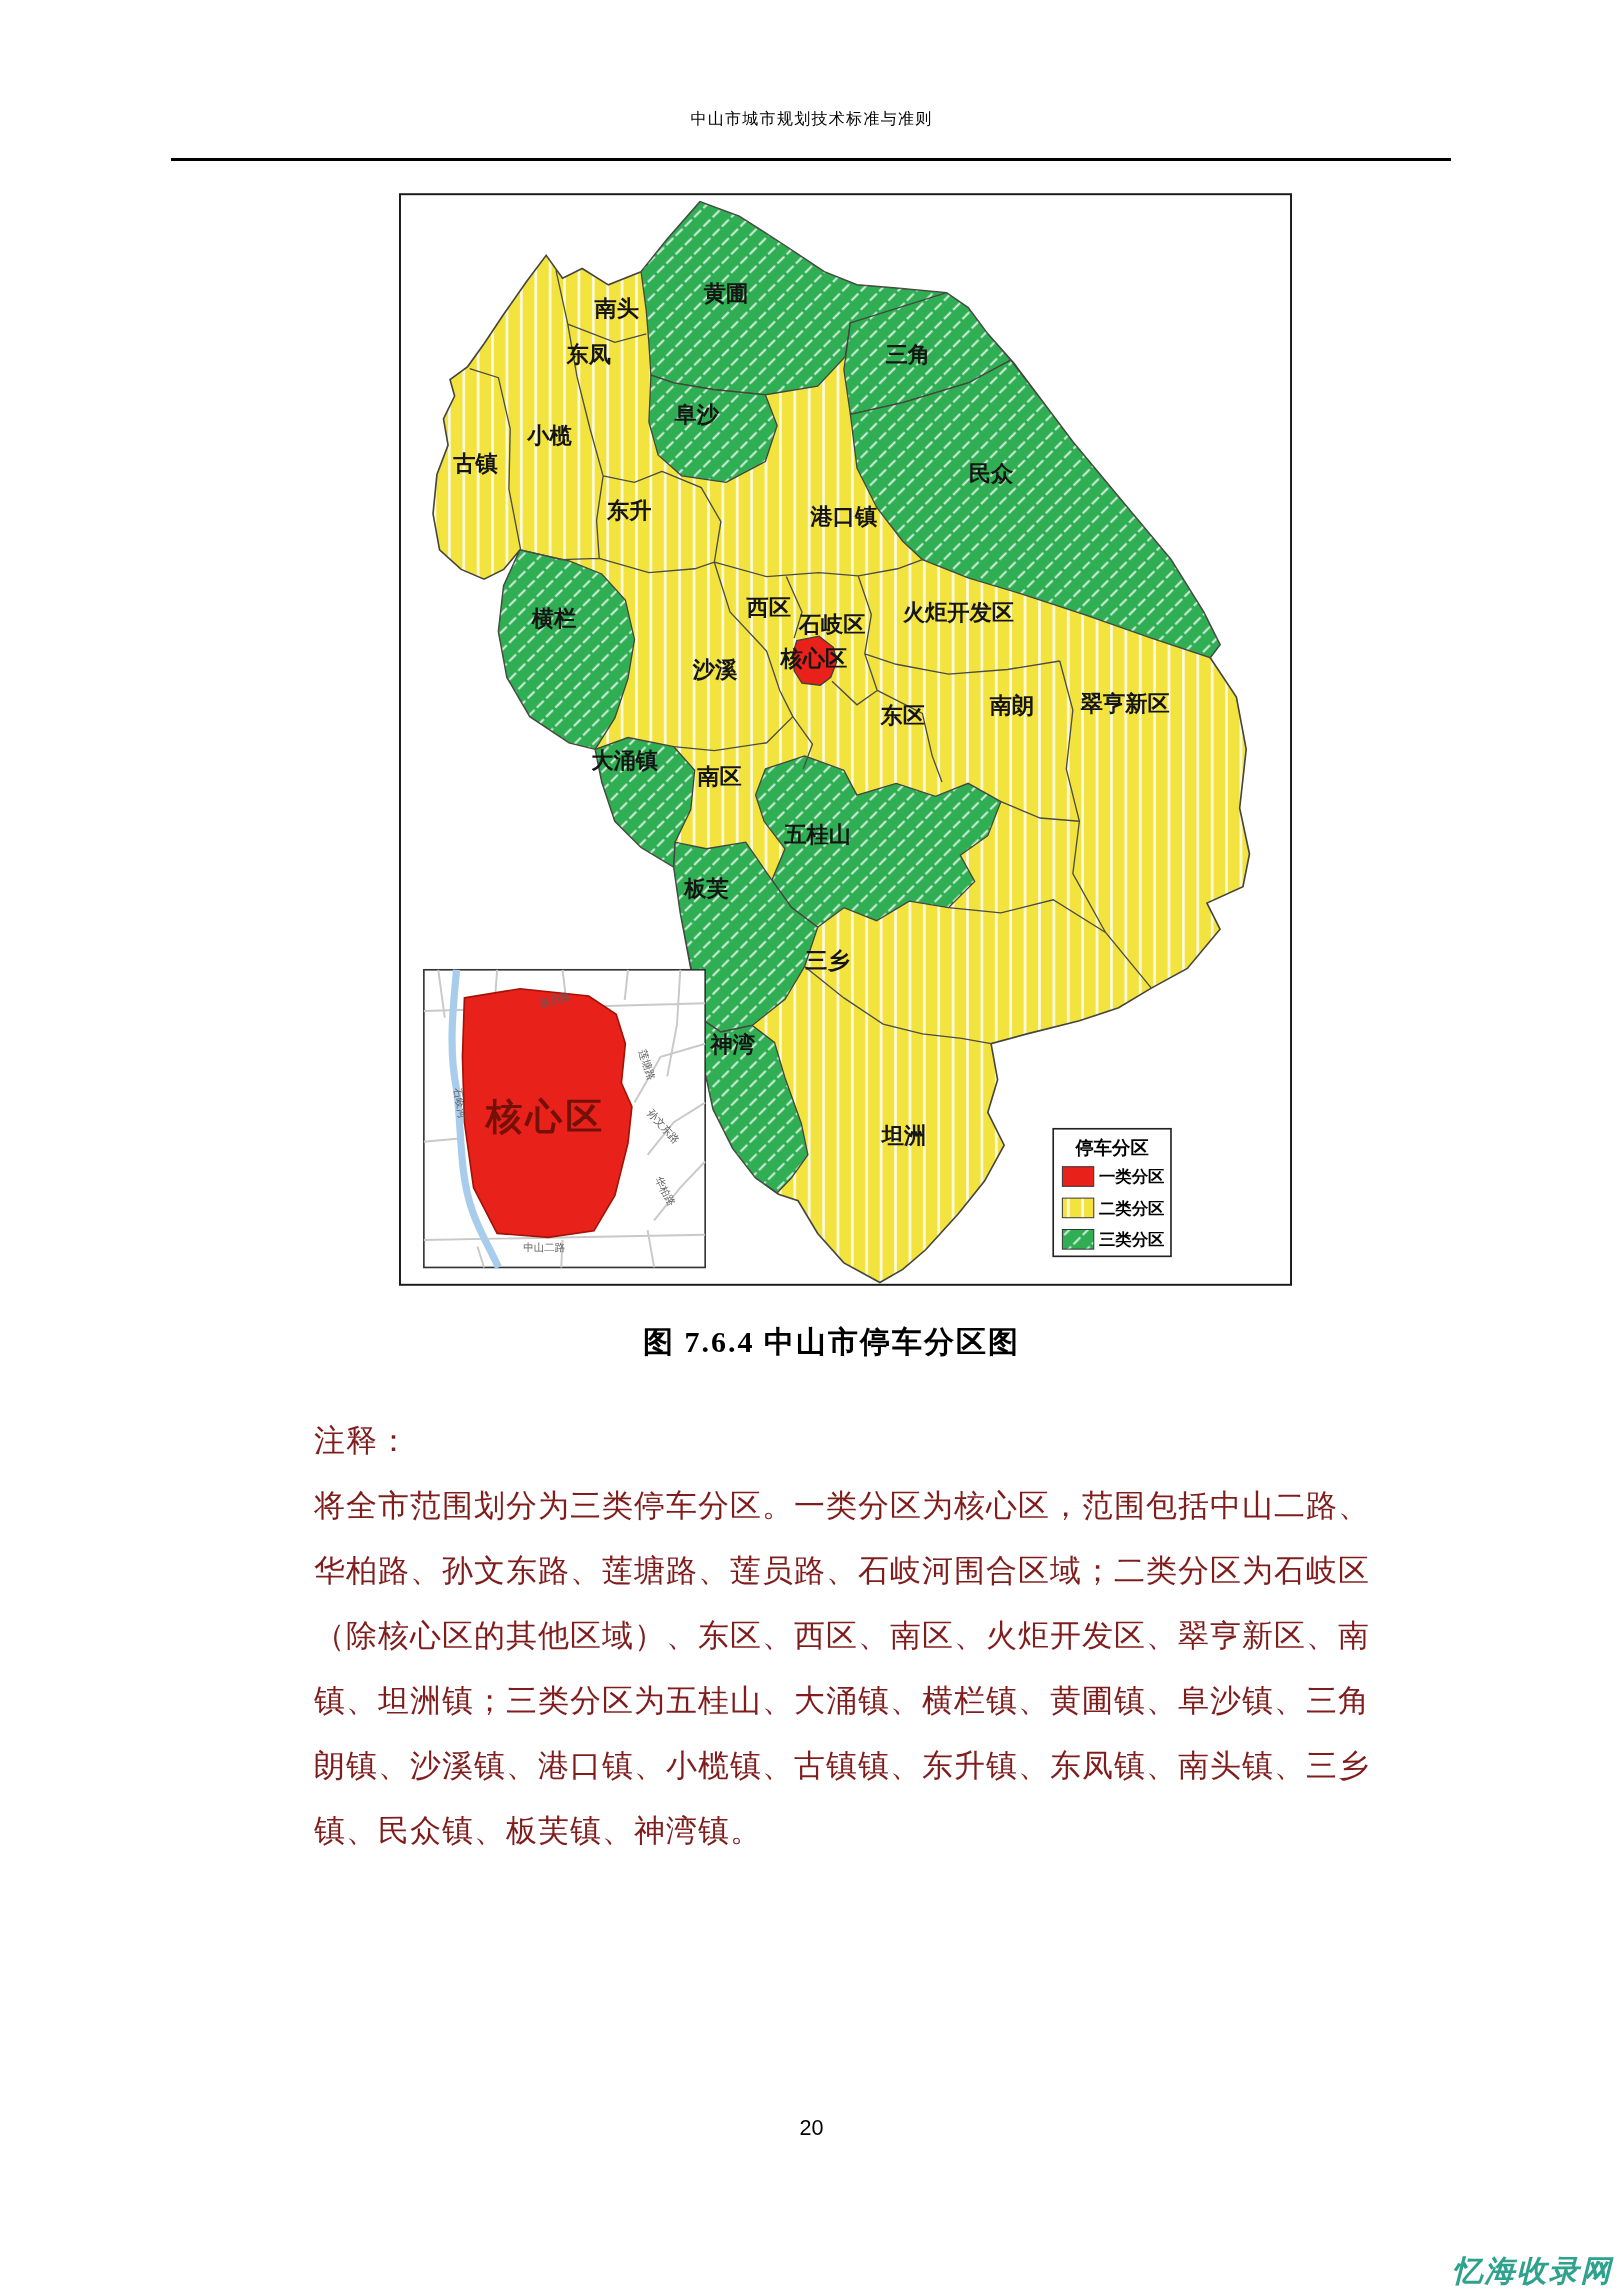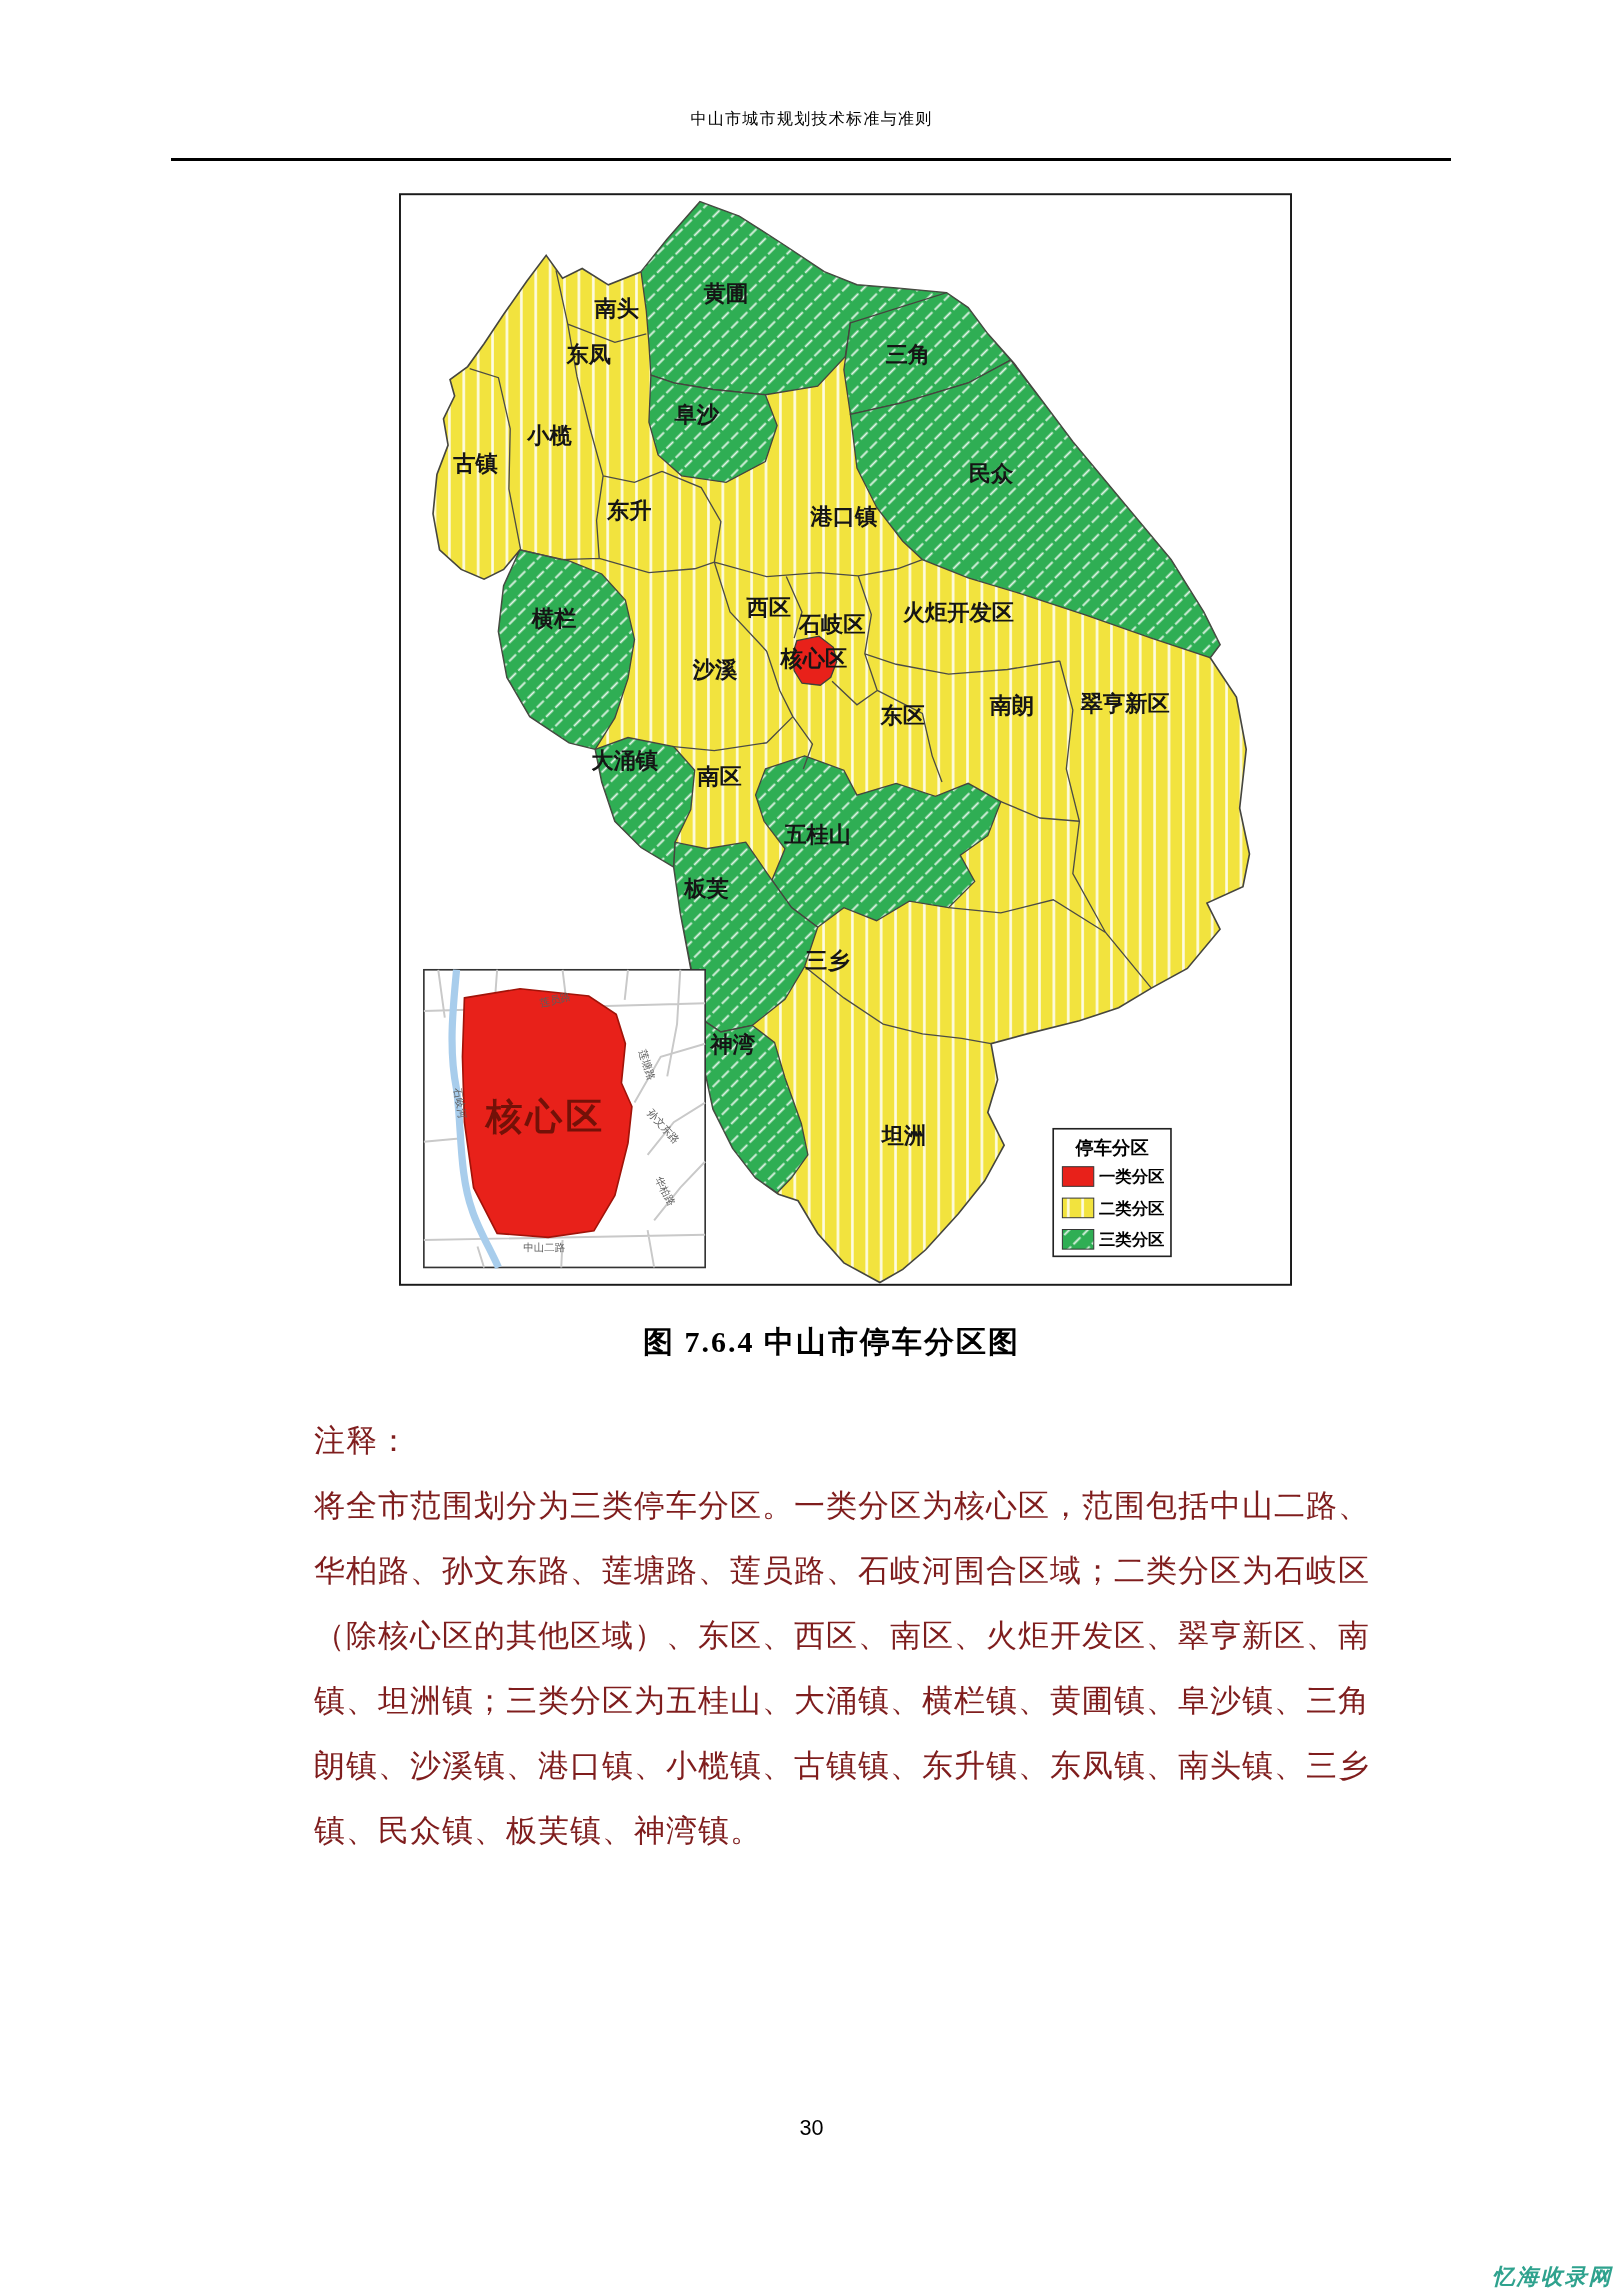--- a/index.html
+++ b/index.html
@@ -9,21 +9,21 @@
        font-size:16px;letter-spacing:1.3px;}
   .header-rule{position:absolute;top:158px;left:171px;width:1280px;height:2.6px;background:#000;}
   .map-frame{position:absolute;left:399px;top:193px;width:893px;height:865px;}
   .figure-caption{position:absolute;top:1322px;left:0;width:100%;text-align:center;
        font-size:30px;font-weight:bold;letter-spacing:2px;padding-left:20px;}
   .notes{position:absolute;left:314px;top:1408px;width:1008px;font-size:31px;color:#7f1d1d;
        letter-spacing:1px;}
   .notes .nline{height:65px;line-height:65px;white-space:nowrap;}
   .page-number{position:absolute;top:2115px;left:0;width:100%;text-align:center;
        font-size:21.6px;font-family:"Liberation Sans",sans-serif;}
-  .watermark{position:absolute;right:10.5px;bottom:2.6px;font-size:22px;font-weight:bold;
+  .watermark{position:absolute;right:10.5px;bottom:2.6px;font-size:30px;font-weight:bold;
        font-style:italic;color:#2FA28E;font-family:"Liberation Sans",sans-serif;letter-spacing:2px;}
   
   .dlabel{font-family:"Liberation Sans",sans-serif;font-weight:700;font-size:34px;fill:#151515;text-anchor:middle;}
   .legend-title{font-family:"Liberation Sans",sans-serif;font-weight:700;font-size:28px;fill:#000;text-anchor:middle;}
   .legend-label{font-family:"Liberation Sans",sans-serif;font-weight:700;font-size:25px;fill:#000;}
   .core-inset-label{font-family:"Liberation Sans",sans-serif;font-weight:700;font-size:56px;
        fill:#731108;text-anchor:middle;letter-spacing:5px;}
   .rlabel{font-family:"Liberation Sans",sans-serif;font-size:16px;fill:#5d5d5d;text-anchor:middle;}
 </style>
 </head>
@@ -172,15 +172,15 @@
 <div class="notes">
   <div class="nline">注释：</div>
   <div class="nline">将全市范围划分为三类停车分区。一类分区为核心区，范围包括中山二路、</div>
   <div class="nline">华柏路、孙文东路、莲塘路、莲员路、石岐河围合区域；二类分区为石岐区</div>
   <div class="nline">（除核心区的其他区域）、东区、西区、南区、火炬开发区、翠亨新区、南</div>
   <div class="nline">镇、坦洲镇；三类分区为五桂山、大涌镇、横栏镇、黄圃镇、阜沙镇、三角</div>
   <div class="nline">朗镇、沙溪镇、港口镇、小榄镇、古镇镇、东升镇、东凤镇、南头镇、三乡</div>
   <div class="nline">镇、民众镇、板芙镇、神湾镇。</div>
 </div>
 
-<div class="page-number">30</div>
+<div class="page-number">20</div>
 <div class="watermark">忆海收录网</div>
 
 
 </body></html>

